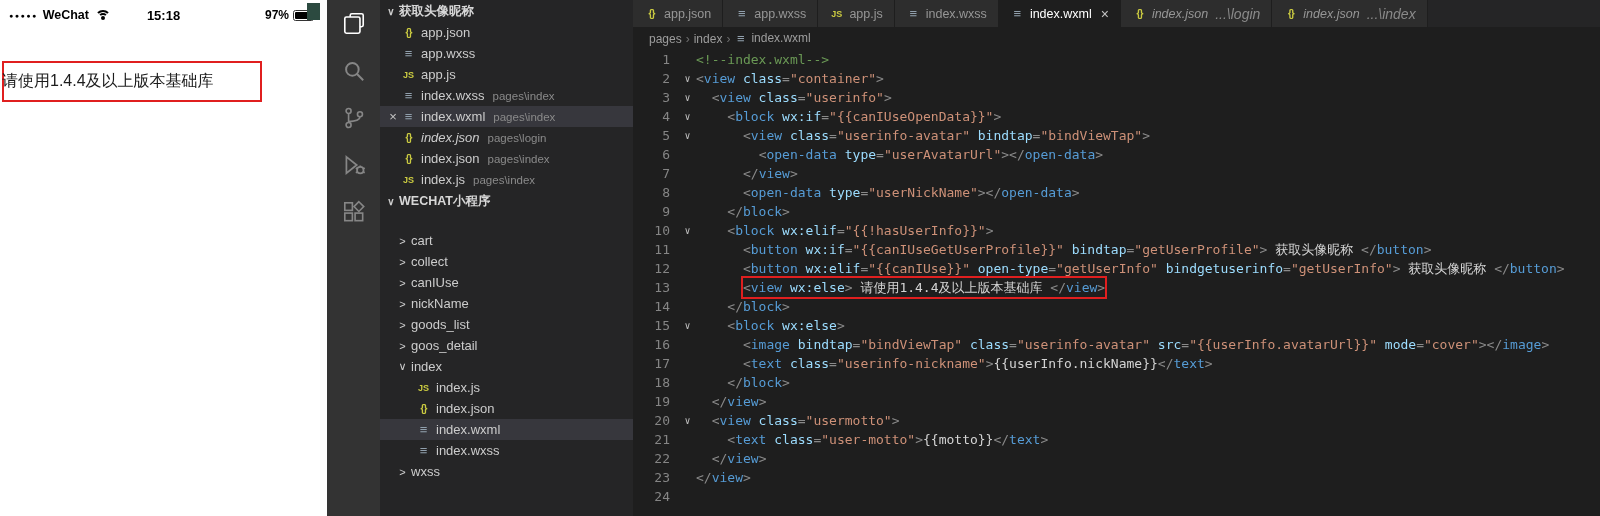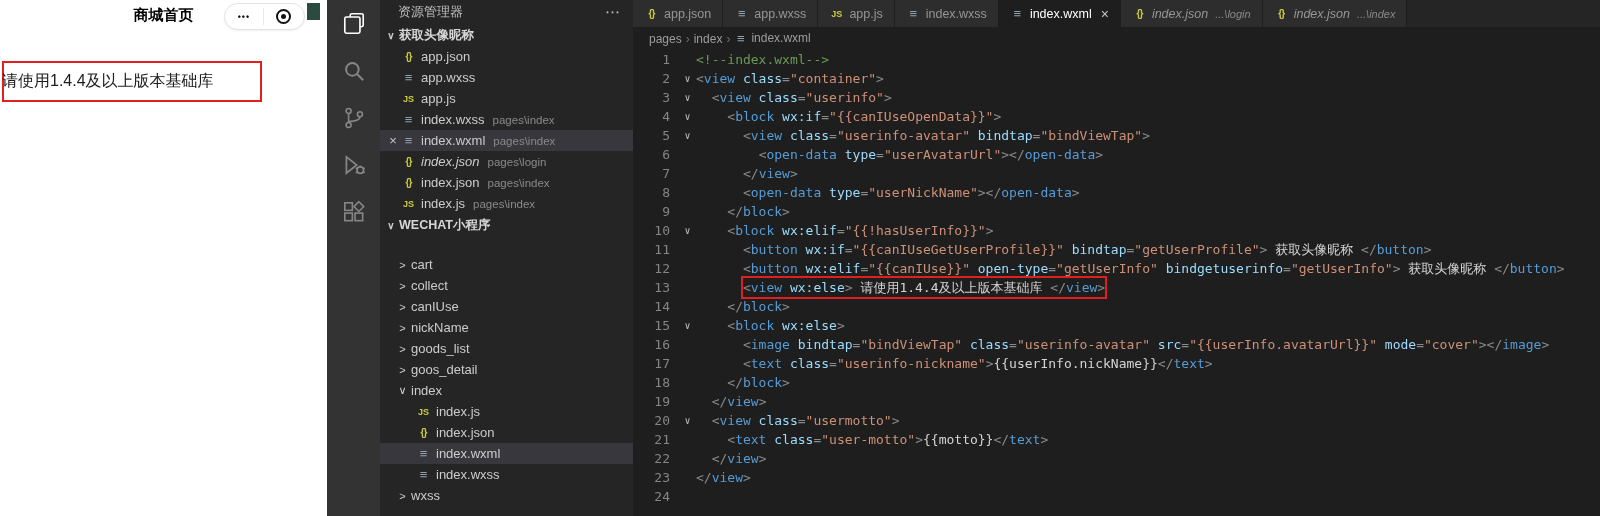--- a/index.html
+++ b/index.html
@@ -65,21 +65,21 @@
   .ficon.js{color:#cbcb41;font-size:9px}
   .ficon.wxml,.ficon.wxss{color:#91a0ad;font-size:13px;font-weight:normal}
 
   
   .editor{position:absolute;left:633px;top:0;right:0;bottom:0;background:var(--editor-bg)}
   .tabbar{display:flex;height:27px;background:#252526;overflow:hidden}
   .tab{display:flex;align-items:center;padding:0 11px;background:#2d2d2d;color:#969696;
     font-size:12.5px;border-right:1px solid #1e1e1e;white-space:nowrap;cursor:pointer}
   .tab.active{background:#1e1e1e;color:#ffffff}
   .tab.preview .tlabel{font-style:italic}
-  .thint{margin-left:7px;font-size:11px;color:#8a8a8a;font-style:italic}
+  .thint{margin-left:7px;font-size:14px;color:#8a8a8a;font-style:italic}
   .tclose{margin-left:9px;color:#c5c5c5;font-size:14px;line-height:1}
   .breadcrumbs{height:23px;display:flex;align-items:center;padding-left:16px;font-size:12px;color:#9d9d9d}
   .bsep{margin:0 4px;color:#6e6e6e}
   .bitem{display:flex;gap:4px;cursor:pointer}
   .bitem .ficon{margin-right:0;width:13px}
 
   .code{position:absolute;top:50px;left:0;right:0;bottom:0;
     font-family:"DejaVu Sans Mono","Liberation Mono",monospace;font-size:13px;line-height:19px;
     white-space:pre;overflow:hidden}
   .code-line{display:flex;height:19px}
@@ -92,27 +92,35 @@
   .pu{color:#8a8a8a}
   .tg{color:var(--tag)}
   .at{color:var(--attribute)}
   .st{color:var(--string)}
   .tx{color:#d4d4d4}
 </style>
 </head>
 <body>
 
 <div class="simulator">
-  <div class="navbar">
-    <div class="navtitle">商城首页</div>
-    <div class="capsule">
-      <span class="more">•••</span>
-      <span class="cdivider"></span>
-      <span class="record"></span>
-    </div>
+  <div class="statusbar">
+    <span class="dots">●●●●●</span>
+    <span class="carrier">WeChat</span>
+    <span class="wifi">
+        <i class="w1"></i>
+        <i class="w2"></i>
+        <i class="w3"></i>
+      </span>
+    <span class="time">15:18</span>
+    <span class="batwrap">
+      <span>97%</span>
+      <span class="battery">
+          <span class="fill"></span>
+        </span>
+    </span>
   </div>
   <div class="alert-box">
     <span>请使用1.4.4及以上版本基础库</span>
   </div>
   <div class="corner-badge"></div>
 </div>
 
 <div class="activitybar">
   <div id="activity-icons">
       <div class="ab-icon active">
@@ -147,24 +155,20 @@
           <rect x="3.5" y="13" width="7" height="7"></rect>
           <rect x="13" y="13" width="7" height="7"></rect>
           <rect x="3.5" y="3.5" width="7" height="7"></rect>
           <path d="M16.5 2.5l4.5 4.5-4.5 4.5-4.5-4.5z"></path>
         </svg>
       </div>
     </div>
 </div>
 
 <div class="sidebar">
-  <div class="sb-title">
-    <span>资源管理器</span>
-    <span class="sb-actions">⋯</span>
-  </div>
   <div class="sb-section">
     <span class="chev">∨</span>
     <span>获取头像昵称</span>
   </div>
   <div id="open-editors-list">
       <div class="oe-row">
         <span class="oe-slot"></span>
         <span class="ficon json">{}</span>
         <span class="fname">app.json</span>
       </div>

